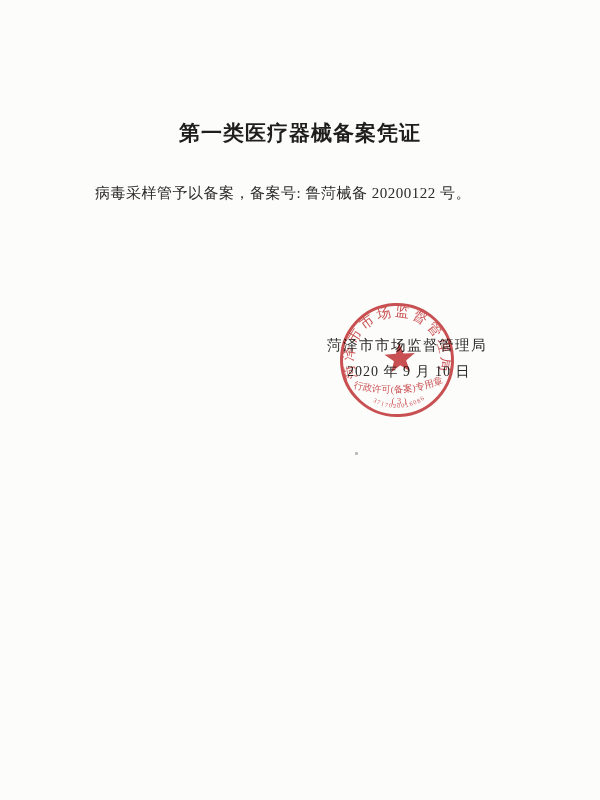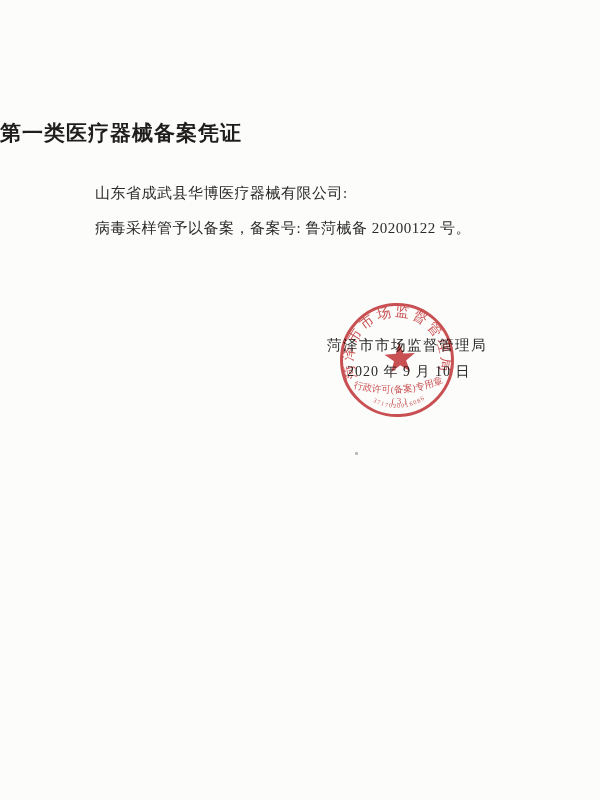--- a/index.html
+++ b/index.html
@@ -14,20 +14,21 @@
     background: #fcfcfb;
     overflow: hidden;
     font-family: "Liberation Serif", serif;
     color: #2b2a28;
   }
   .doc-title {
     position: absolute;
     top: 119px;
     left: 0;
     width: 100%;
+    text-align: center;
     font-size: 21px;
     font-weight: 700;
     letter-spacing: 1px;
     color: #1f1e1c;
     margin: 0;
   }
   .doc-body {
     position: absolute;
     top: 176px;
     left: 95px;
@@ -87,21 +88,20 @@
   }
 </style>
 </head>
 <body>
 
 <div class="page">
 
   <h1 class="doc-title">第一类医疗器械备案凭证</h1>
 
   <div class="doc-body">
-    <p>山东省成武县华博医疗器械有限公司:</p>
     <p>病毒采样管予以备案，备案号: 鲁菏械备 20200122 号。</p>
   </div>
 
   <div class="sign-block">
     <div class="issuer">菏泽市市场监督管理局</div>
     <div class="issue-date">2020 年 9 月 10 日</div>
 
     <svg class="seal-svg" viewBox="0 0 150 150" xmlns="http://www.w3.org/2000/svg">
       <defs>
         <path id="arcTop" d="M 36.9 97 A 44 44 0 1 1 113.1 97" fill="none"></path>

